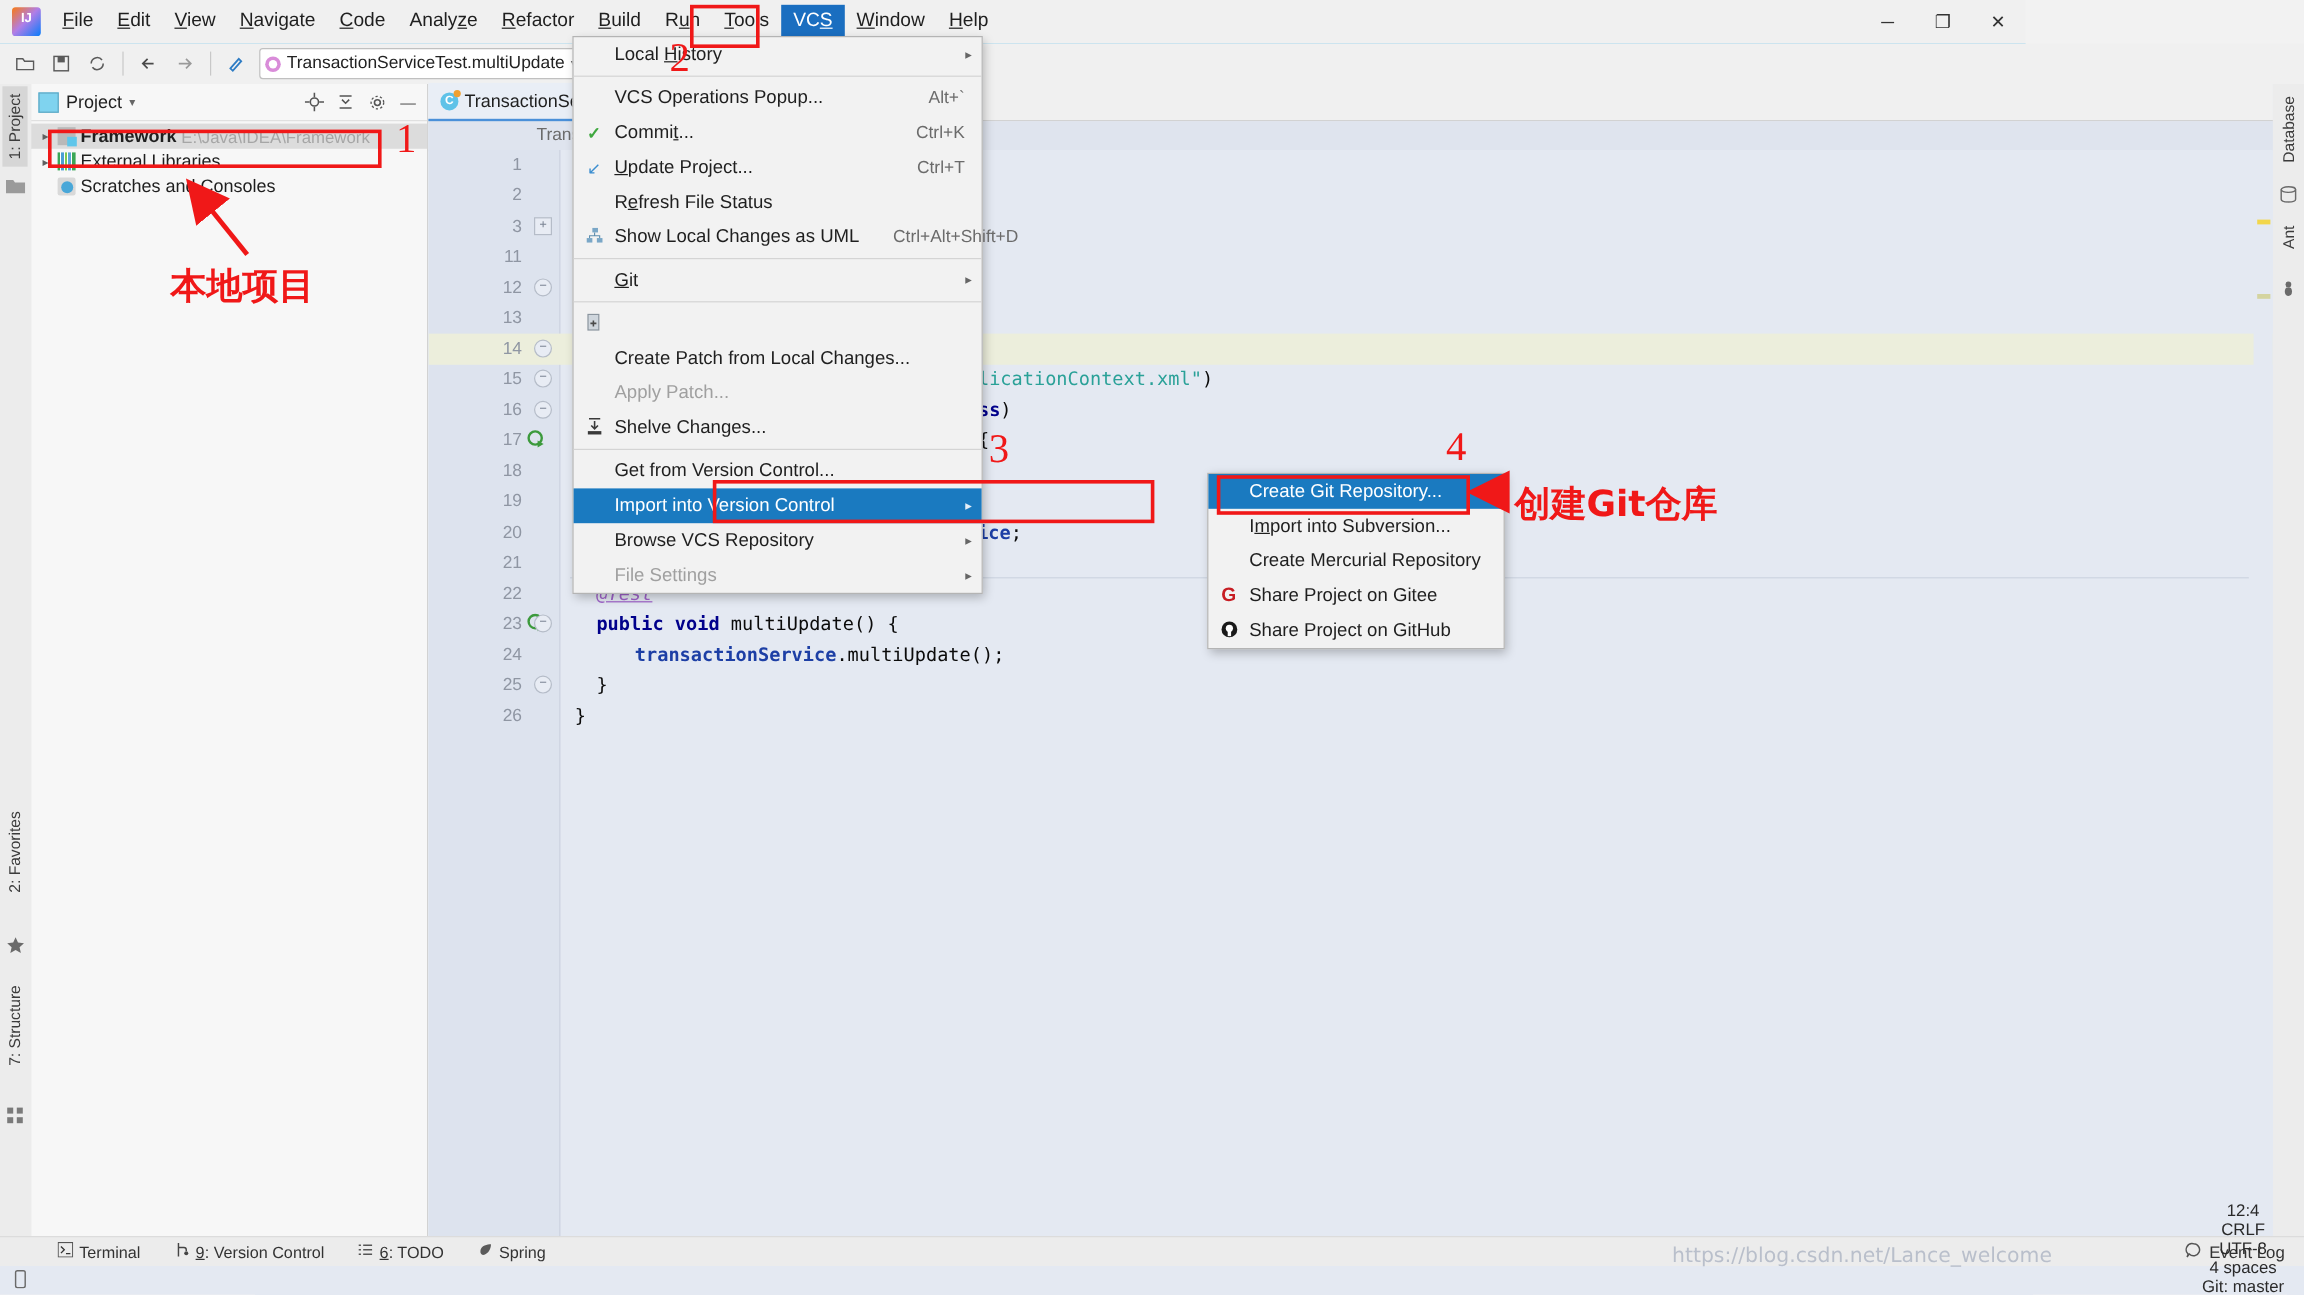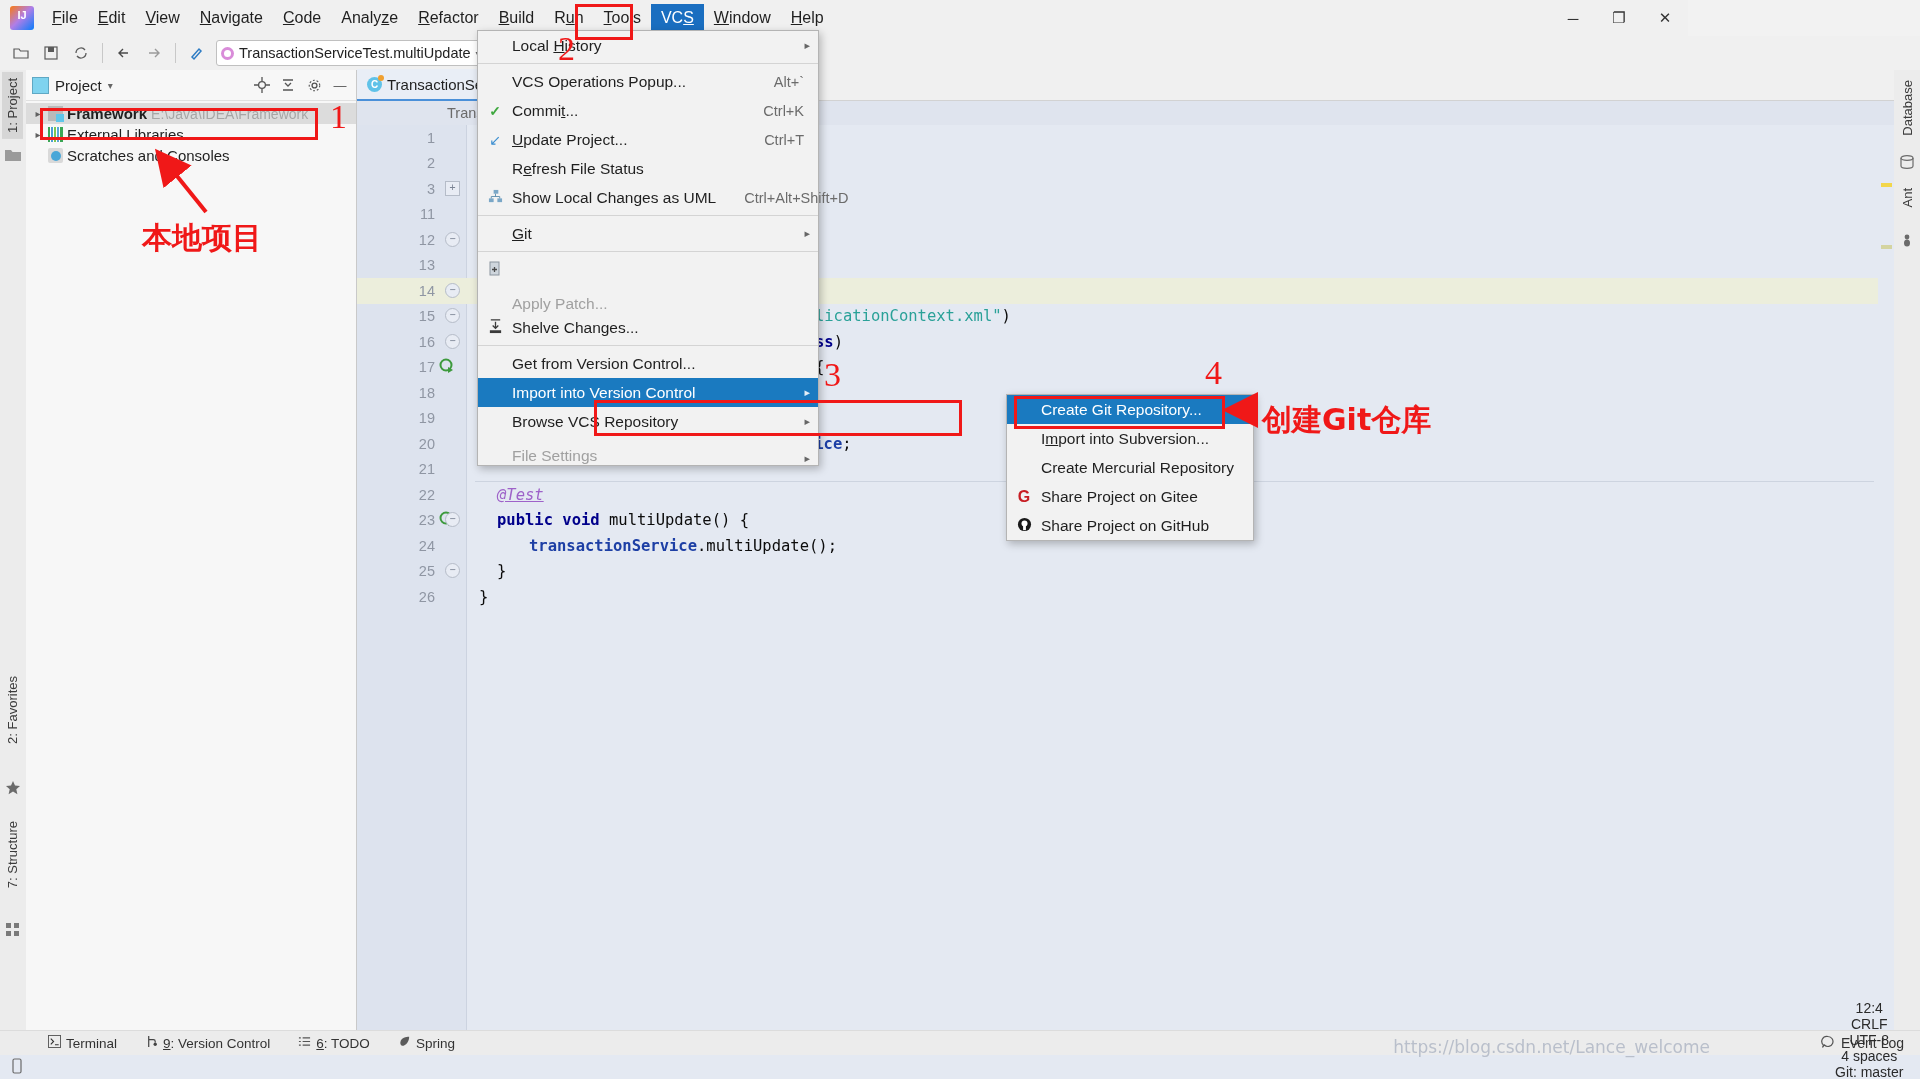--- a/index.html
+++ b/index.html
@@ -144,21 +144,21 @@
     position:absolute;background:#f2f2f2;border:1px solid #b4b4b4;
     box-shadow:2px 3px 8px rgba(0,0,0,.25);font-size:15.5px;color:#1f1f1f;z-index:40;
   }
   .mi{height:29px;display:flex;align-items:center;padding:0 14px 0 0;white-space:nowrap;position:relative;}
   .mi .mico{width:34px;text-align:center;font-size:14px;flex:none;}
   .mi .mlabel{flex:1;}
   .mi .macc{color:#6b6b6b;font-size:14.5px;padding-left:28px;}
   .mi .sub{position:absolute;right:8px;color:#666;font-size:11px;}
   .mi.sel{background:#1a7ac0;color:#fff;}
   .mi.sel .macc,.mi.sel .sub{color:#e4eef7;}
-  .mi.dis{color:#a0a0a0;align-items:flex-end;}
+  .mi.dis{color:#a0a0a0;}
   .msep{height:1px;background:#d4d4d4;margin:3px 0;}
   .mi u{text-decoration:underline;}
 
   
   .redbox{position:absolute;border:3px solid #f01818;z-index:60;pointer-events:none;}
   .rednum{position:absolute;color:#f01818;font-size:34px;font-family:"Liberation Serif",serif;
      z-index:61;line-height:1;}
   .redtext{position:absolute;color:#f01818;font-size:30px;z-index:61;font-weight:bold;
      font-family:"DejaVu Sans",sans-serif;}
   svg.anno{position:absolute;left:0;top:0;width:1920px;height:1079px;z-index:59;pointer-events:none;}
@@ -570,20 +570,24 @@
     <div class="msep"></div>
     <div class="mi">
       <span class="mico">
         <svg width="14" height="15" viewBox="0 0 14 15">
             <rect x="2" y="1" width="9" height="13" fill="#cfd6dd" stroke="#8a949e"></rect>
             <path d="M6.5 6v5M4 8.5h5" stroke="#4a4a4a" stroke-width="1.3"></path>
           </svg>
       </span>
       <span class="mlabel"></span>
     </div>
+    <div class="mi">
+      <span class="mico"></span>
+      <span class="mlabel">Create Patch from Local Changes...</span>
+    </div>
     <div class="mi dis">
       <span class="mico"></span>
       <span class="mlabel">Apply Patch...</span>
     </div>
     <div class="mi">
       <span class="mico">
         <svg width="15" height="15" viewBox="0 0 16 16">
             <path d="M3 1h10M8 3v7M5 7l3 3 3-3" stroke="#3a3a3a" stroke-width="1.4" fill="none"></path>
             <rect x="2" y="12" width="12" height="3" fill="#3a3a3a"></rect>
           </svg>

